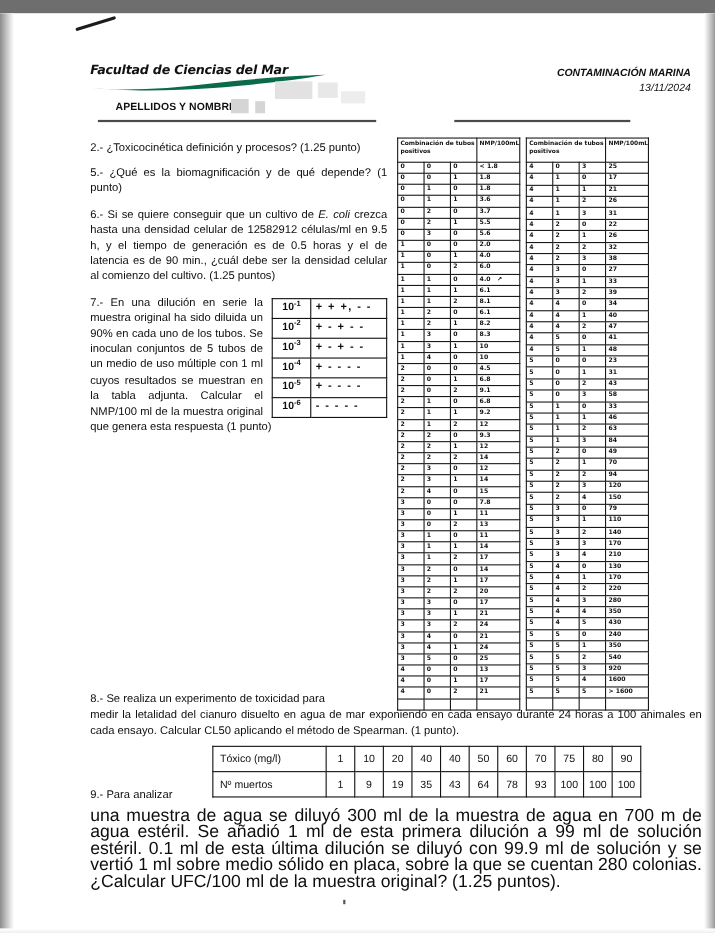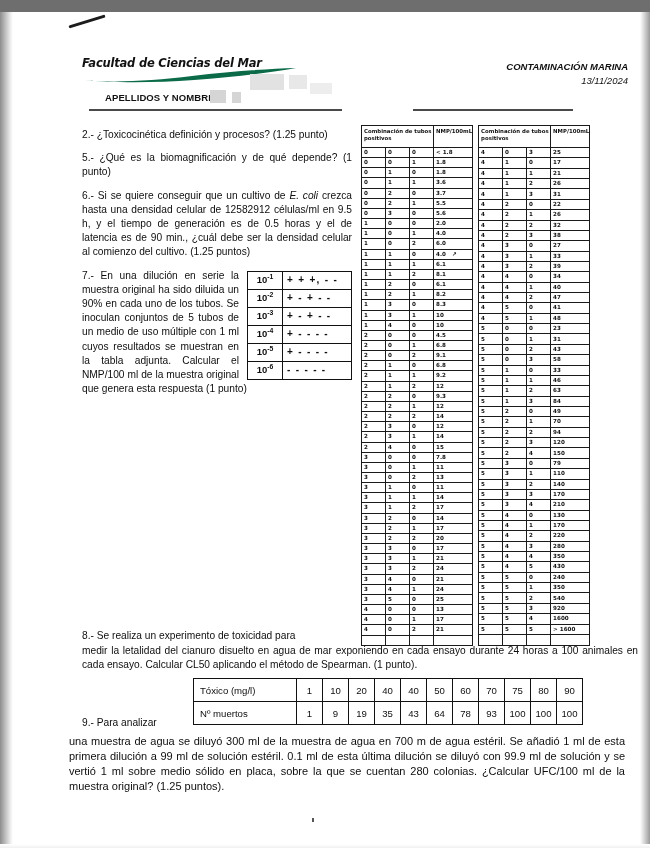--- a/index.html
+++ b/index.html
@@ -244,23 +244,23 @@
   .q8 .l1 { width: 300px; }
   .q9-lead {
     position: absolute;
     left: 69px; top: 705px;
     font-size: 10.2px;
     color: #0e0e0e;
     white-space: nowrap;
   }
   .q9-body {
     position: absolute;
-    left: 56px; top: 722px;
+    left: 69px; top: 722px;
     width: 556px;
-    font-size: 11px;
+    font-size: 16px;
     line-height: 15px;
     color: #0e0e0e;
     text-align: justify;
   }
   .dot-artifact {
     position: absolute;
     left: 299px; top: 806px;
     width: 2px; height: 4px;
     background: #555;
   }

